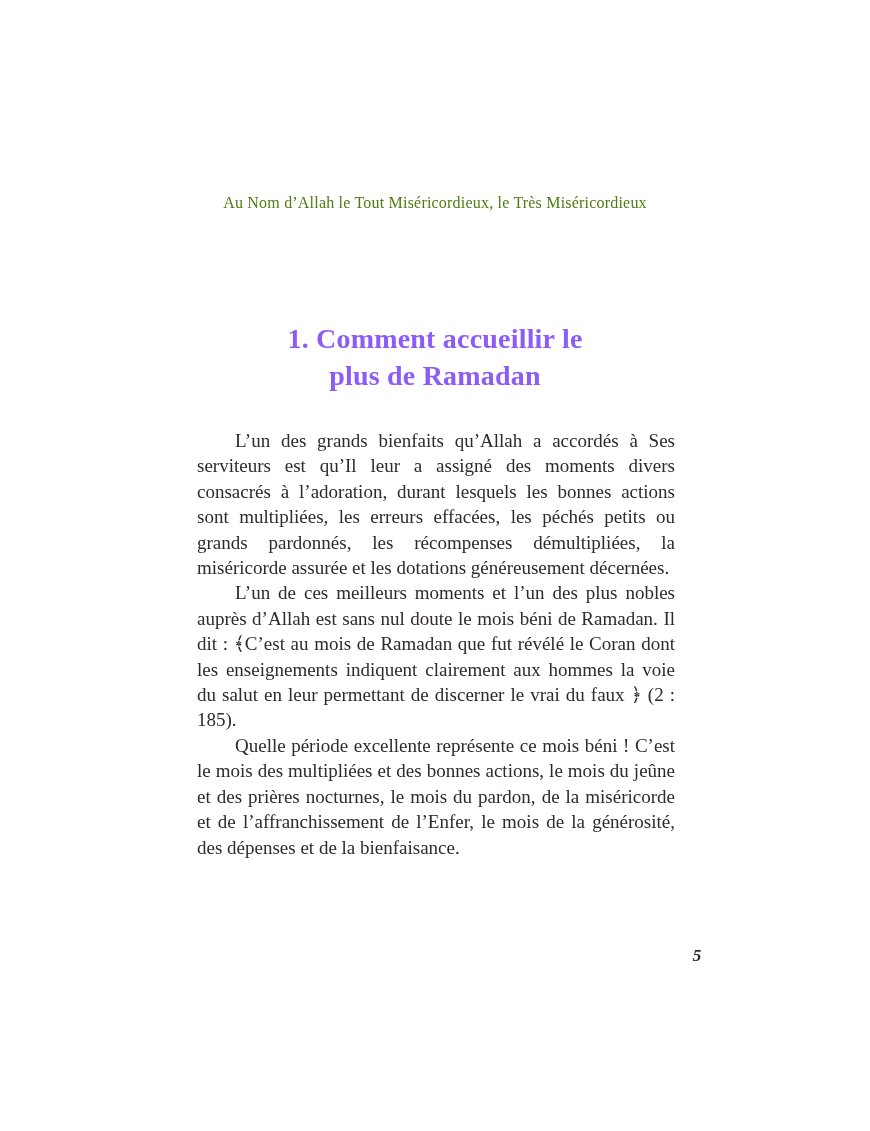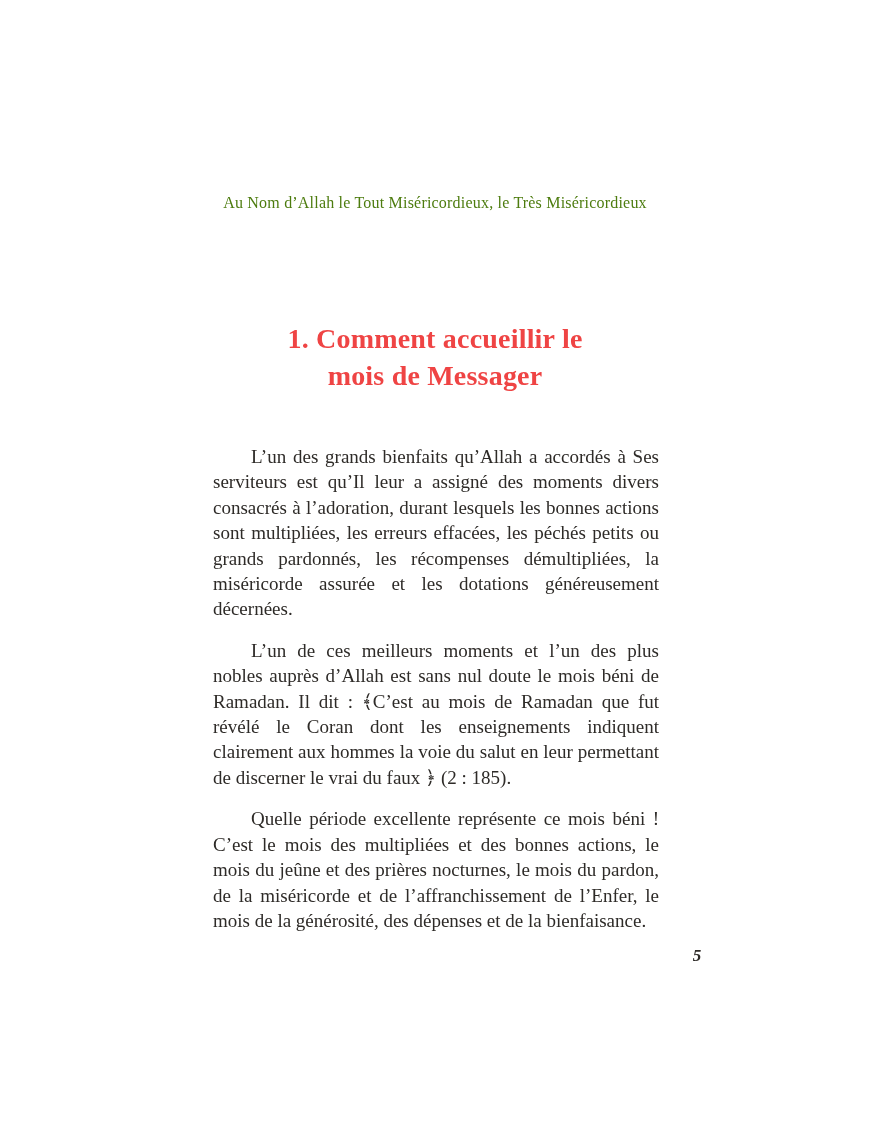--- a/index.html
+++ b/index.html
@@ -28,38 +28,38 @@
   }
   .chapter-title {
     position: absolute;
     top: 320px;
     left: 0;
     width: 870px;
     text-align: center;
     font-weight: bold;
     font-size: 28px;
     line-height: 37px;
-    color: #ef4444;
+    color: #8b5cf6;
     letter-spacing: 0.2px;
   }
   .chapter-title .line {
     display: block;
   }
   .body-text {
     position: absolute;
     top: 428px;
     left: 197px;
     width: 478px;
     font-size: 19px;
     line-height: 25.4px;
     text-align: justify;
     color: #2e2b28;
   }
   .body-text p {
-    margin: 16px;
+    margin: 0;
     padding: 0;
     text-indent: 38px;
   }
   .folio {
     position: absolute;
     top: 946px;
     left: 672px;
     width: 50px;
     text-align: center;
     font-size: 17px;
@@ -70,21 +70,21 @@
 </style>
 </head>
 <body>
 
 <div class="page">
 
   <div class="bismillah">Au Nom d’Allah le Tout Miséricordieux, le Très Miséricordieux</div>
 
   <div class="chapter-title">
     <span class="line">1. Comment accueillir le</span>
-    <span class="line">mois de Messager</span>
+    <span class="line">plus de Ramadan</span>
   </div>
 
   <div class="body-text">
     <p>L’un des grands bienfaits qu’Allah a accordés à Ses serviteurs est qu’Il leur a assigné des moments divers consacrés à l’adoration, durant lesquels les bonnes actions sont multipliées, les erreurs effacées, les péchés petits ou grands pardonnés, les récompenses démultipliées, la miséricorde assurée et les dotations généreusement décernées.</p>
     <p>L’un de ces meilleurs moments et l’un des plus nobles auprès d’Allah est sans nul doute le mois béni de Ramadan. Il dit : ﴾C’est au mois de Ramadan que fut révélé le Coran dont les enseignements indiquent clairement aux hommes la voie du salut en leur permettant de discerner le vrai du faux ﴿ (2 : 185).</p>
     <p>Quelle période excellente représente ce mois béni ! C’est le mois des multipliées et des bonnes actions, le mois du jeûne et des prières nocturnes, le mois du pardon, de la miséricorde et de l’affranchissement de l’Enfer, le mois de la générosité, des dépenses et de la bienfaisance.</p>
   </div>
 
   <div class="folio">5</div>
 

